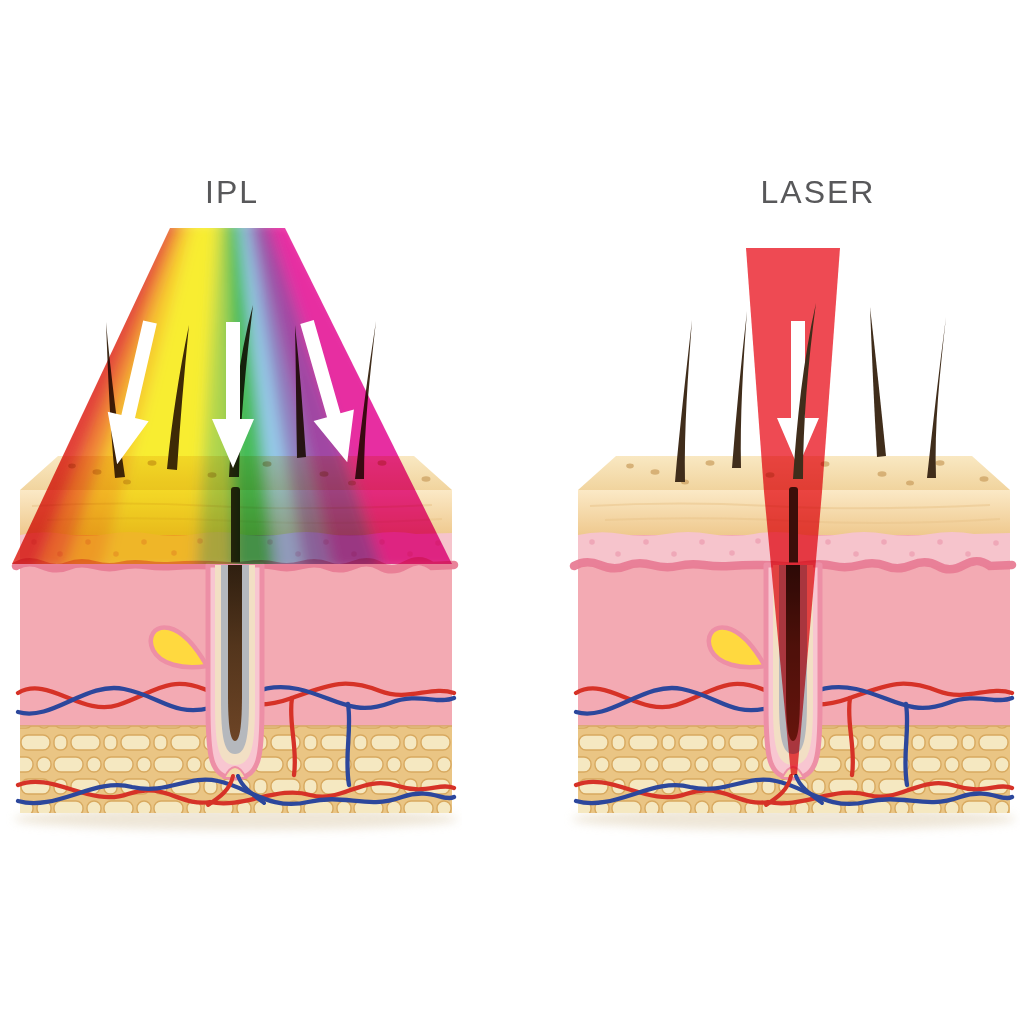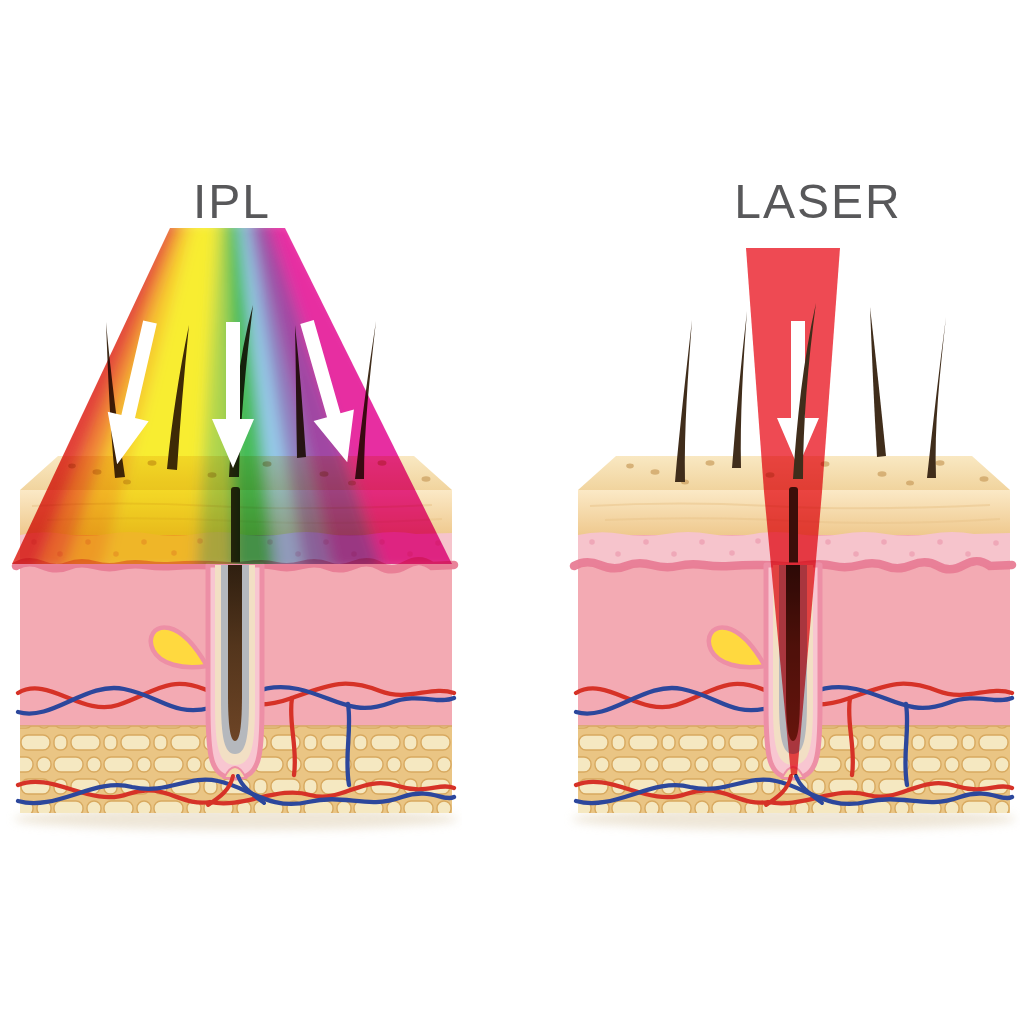--- a/index.html
+++ b/index.html
@@ -5,21 +5,21 @@
   html,body{margin:0;padding:0;}
   body{
     width:1024px;height:1024px;
     background:var(--background,#fff);
     font-family:"Liberation Sans", sans-serif;
     position:relative;overflow:hidden;
   }
   .panel-title{
     position:absolute;top:174px;width:460px;
     text-align:center;
-    font-size:48px;font-weight:500;letter-spacing:2px;
+    font-size:32px;font-weight:500;letter-spacing:2px;
     color:var(--title-text,#58585A);
   }
   #title-ipl{left:2px;}
   #title-laser{left:588px;}
   svg.panel{position:absolute;top:225px;width:460px;height:645px;}
   #panel-ipl{left:2px;}
   #panel-laser{left:560px;}
   .vessel-red{fill:none;stroke:var(--vessel-red);stroke-width:4.3;stroke-linecap:round;}
   .vessel-blue{fill:none;stroke:var(--vessel-blue);stroke-width:4.3;stroke-linecap:round;}
   .hair{fill:var(--hair-brown);}

